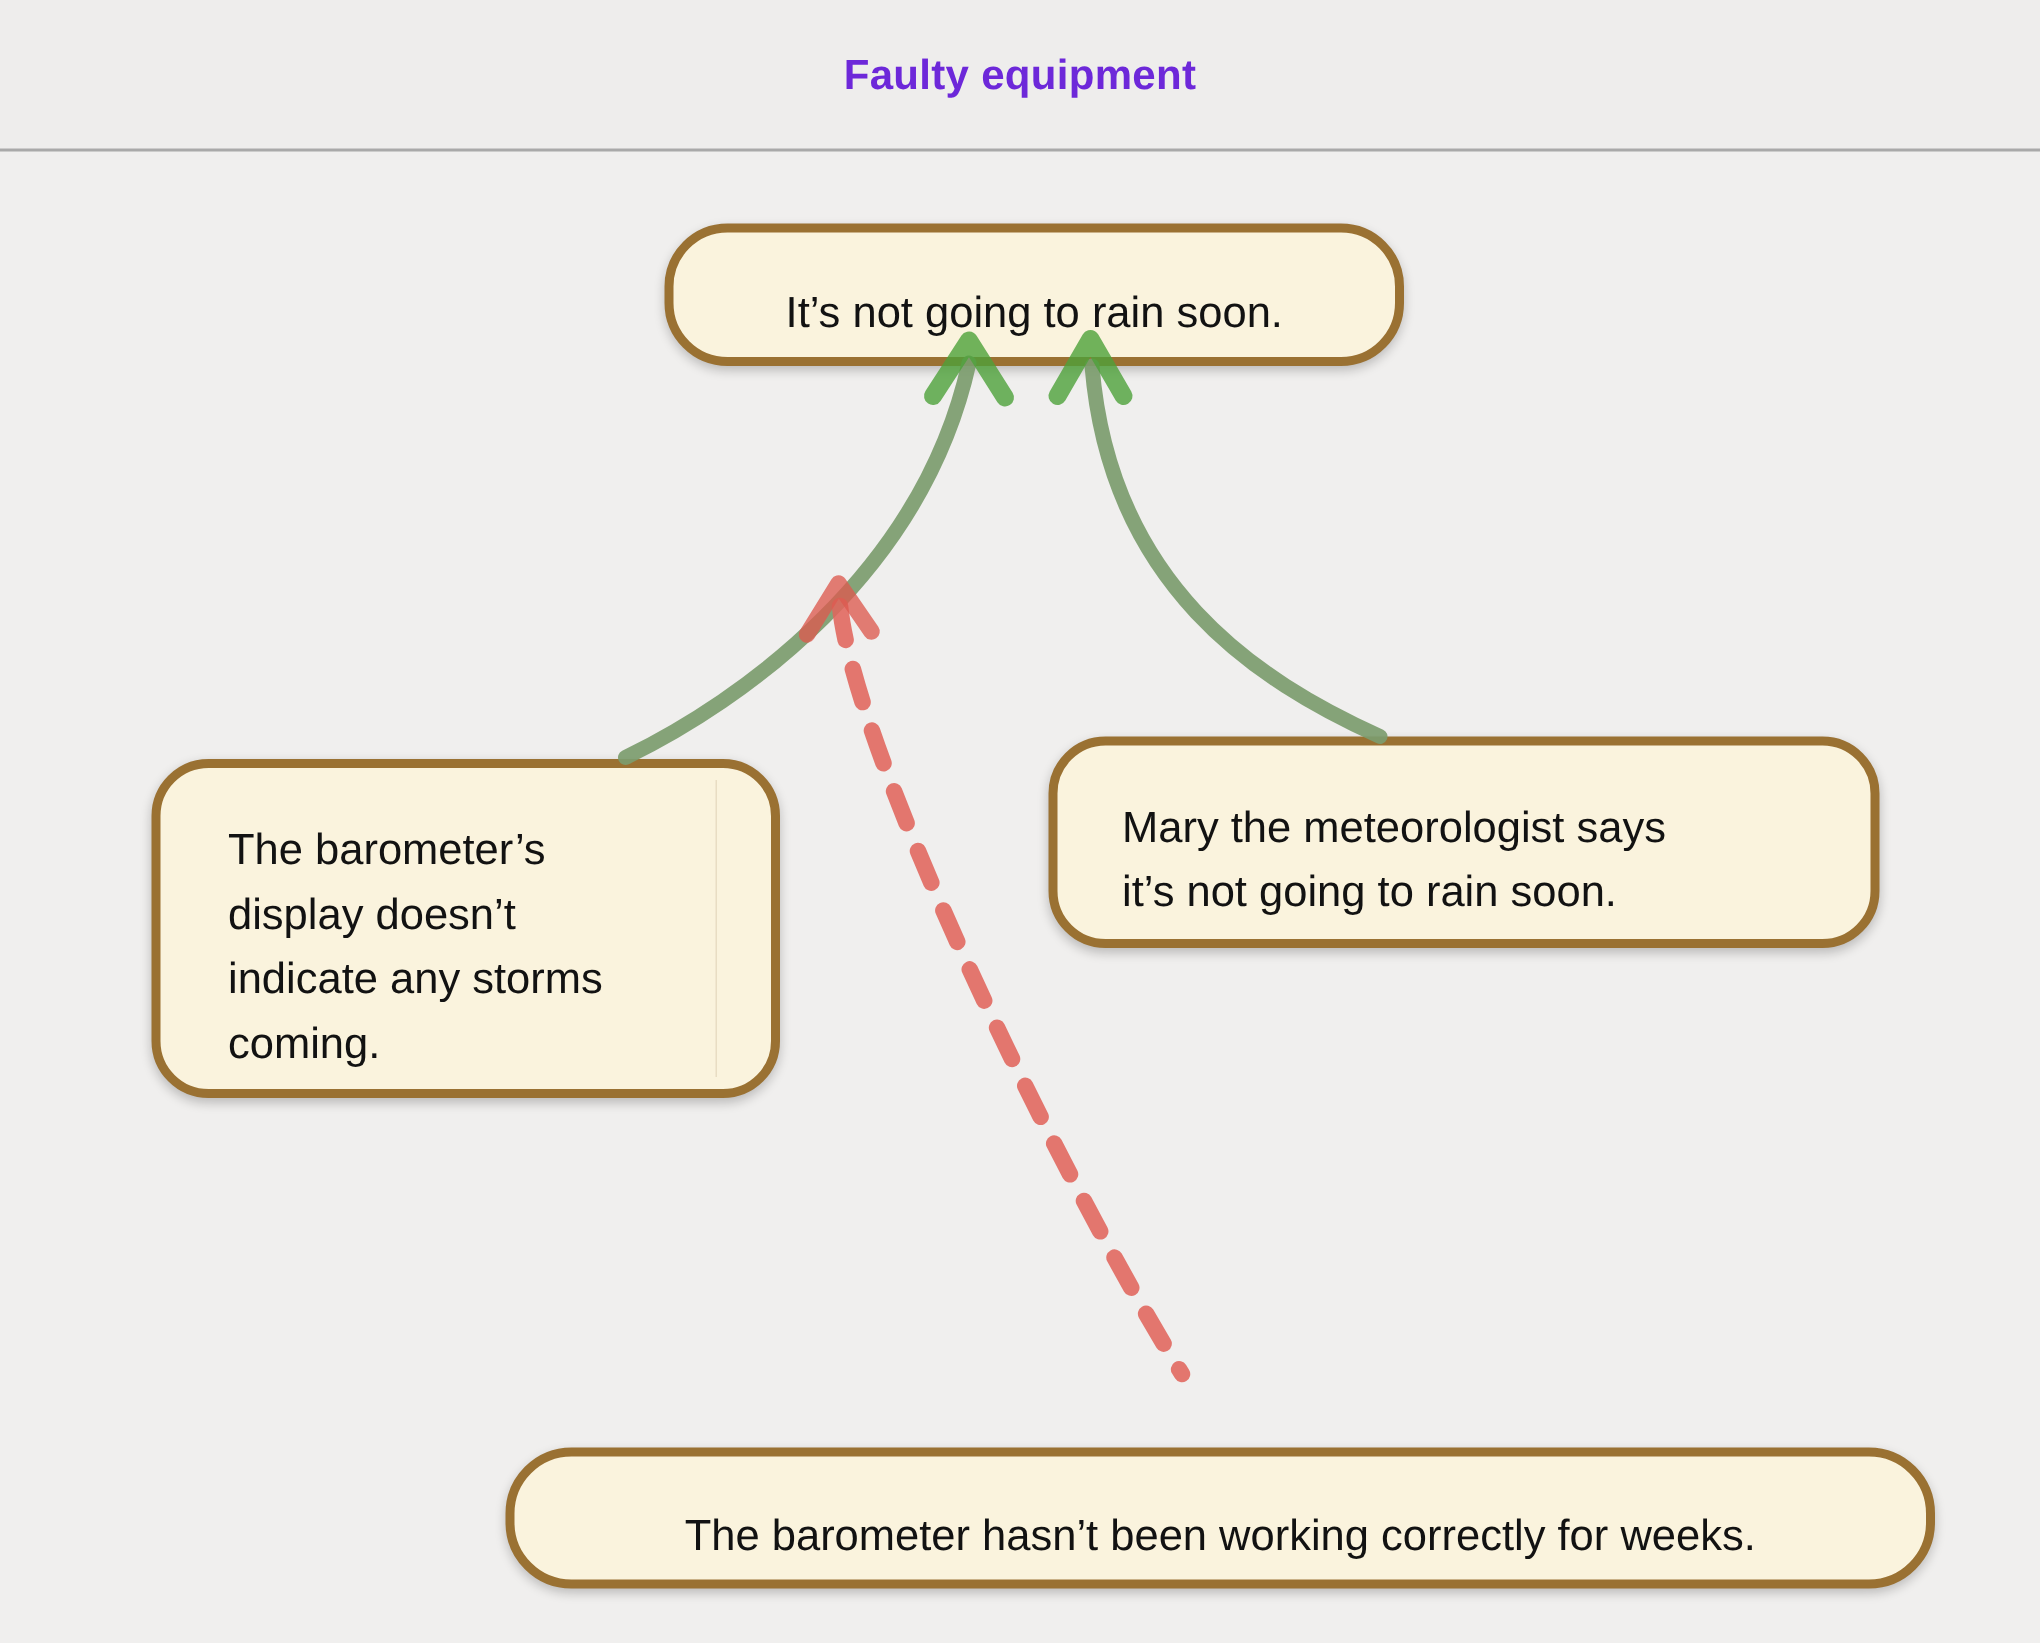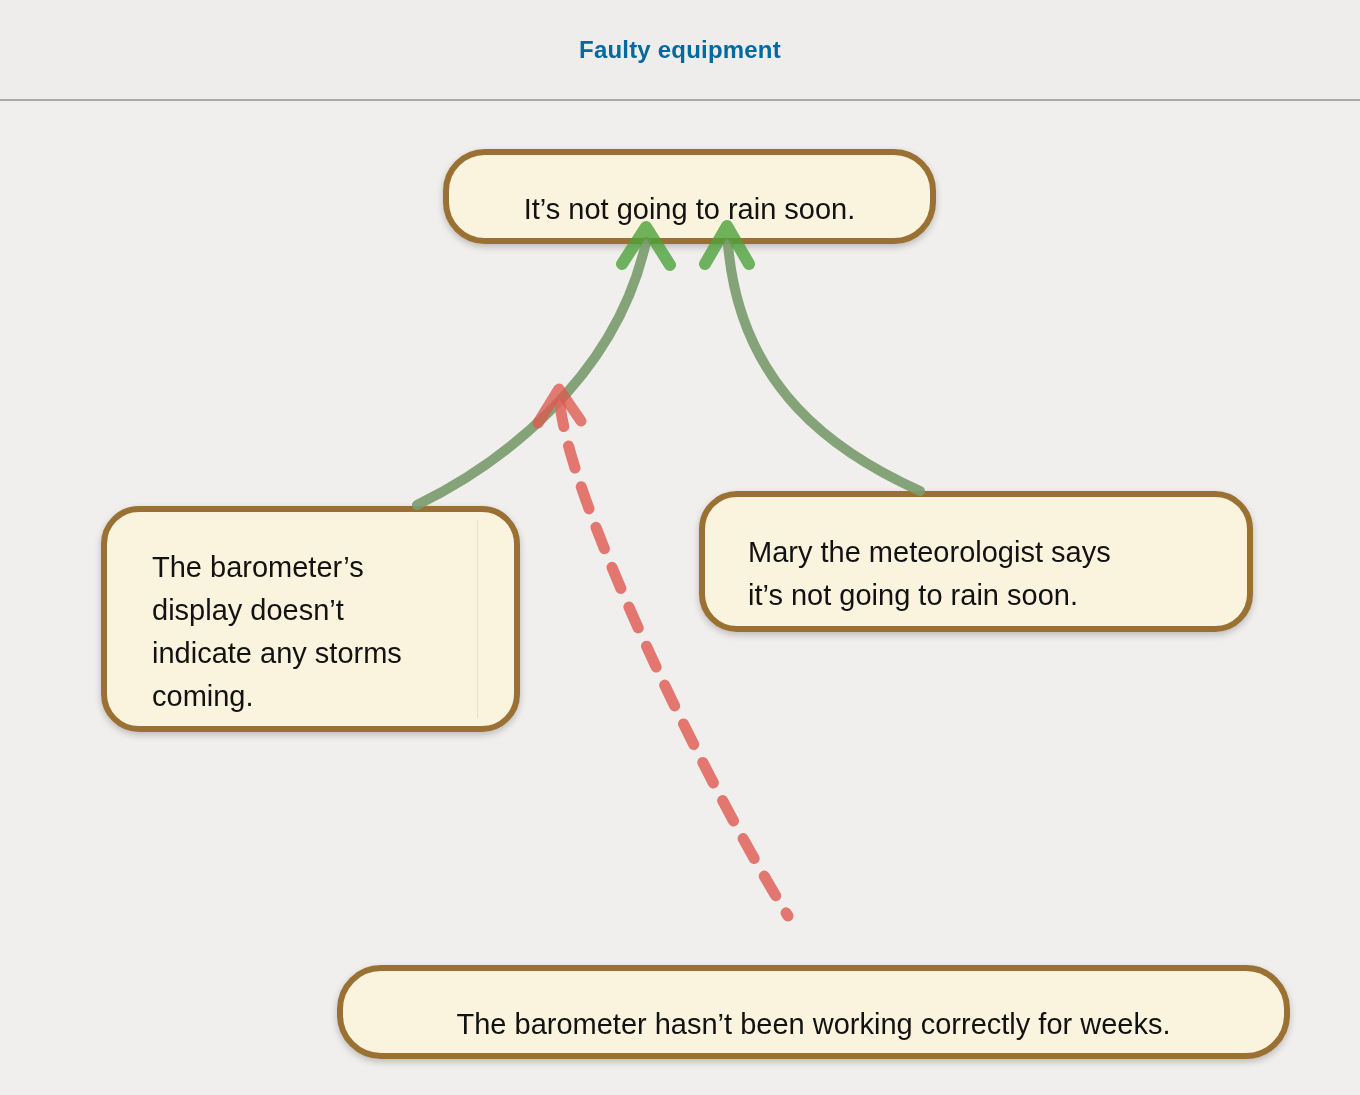--- a/index.html
+++ b/index.html
@@ -18,23 +18,23 @@
     position: absolute;
     top: 0; left: 0;
     width: 1360px; height: 101px;
     background: #eeedec;
     border-bottom: 2px solid #a9a9a9;
     display: flex;
     align-items: center;
     justify-content: center;
   }
   .titlebar h1 {
-    font-size: 24px;
+    font-size: 28px;
     font-weight: 700;
-    color: #0369a1;
+    color: #6d28d9;
     letter-spacing: 0.2px;
   }
   .canvas {
     position: absolute;
     top: 103px; left: 0;
     width: 1360px; height: 992px;
   }
   .card {
     position: absolute;
     background: #faf3dd;

